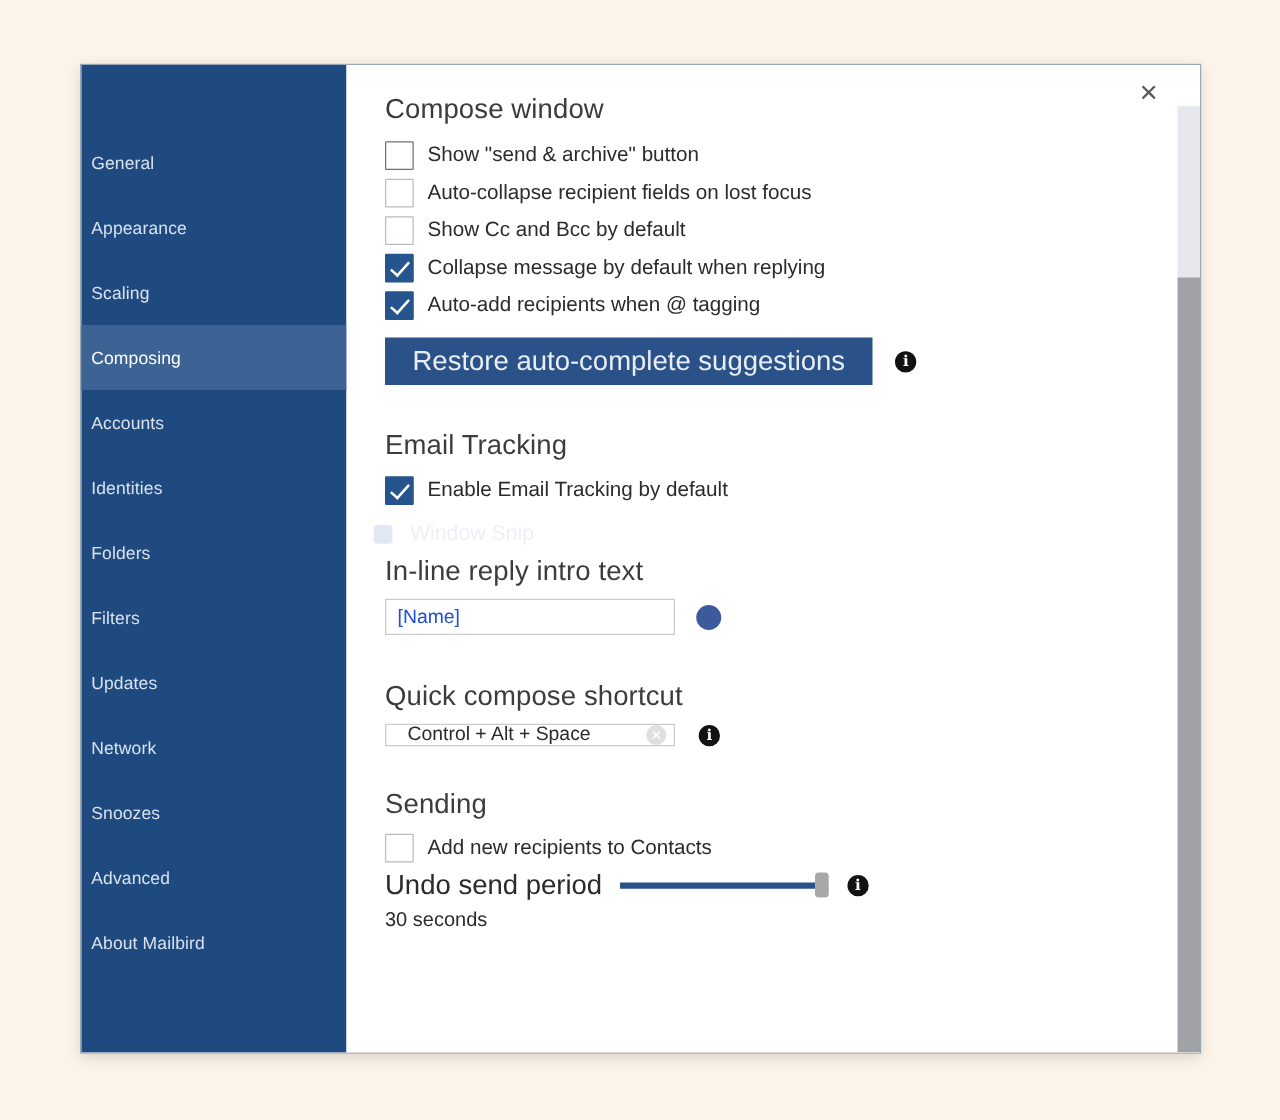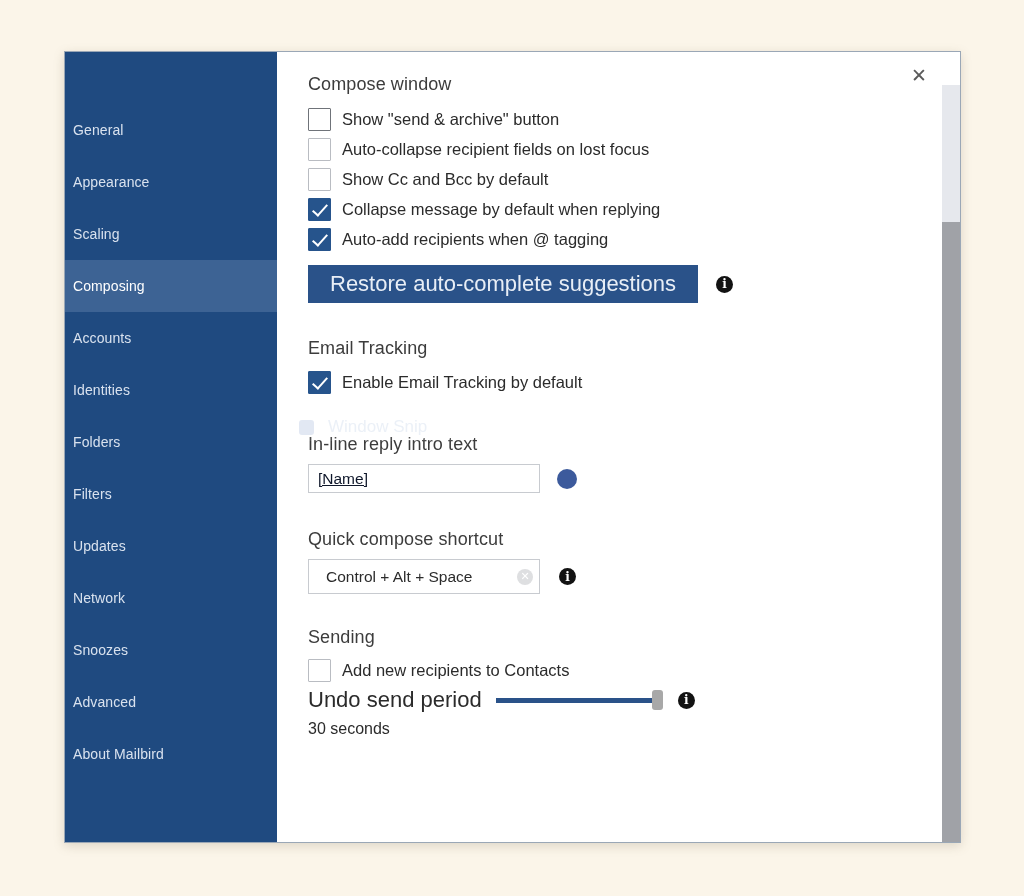--- a/index.html
+++ b/index.html
@@ -109,21 +109,21 @@
   #scroll-thumb {
     position: absolute;
     left: 0; right: 0;
     top: 137px;
     bottom: 0;
     background: #a0a2a7;
   }
 
   
   h2.section {
-    font-size: 18px;
+    font-size: 22px;
     font-weight: 400;
     color: #3c3c3c;
     letter-spacing: .1px;
     white-space: nowrap;
   }
 
   .row {
     display: flex;
     align-items: center;
     height: 30px;
@@ -198,39 +198,38 @@
   
   .text-input {
     width: 232px;
     height: 29px;
     border: 1px solid #c8cbd0;
     background: #fff;
     display: flex;
     align-items: center;
     padding: 0 9px;
     font-size: 15.5px;
-    color: #0f172a;
+    color: #1d4ed8;
     cursor: text;
-    text-decoration: underline;
   }
 
   .color-dot {
     width: 20px;
     height: 20px;
     flex: 0 0 20px;
     border-radius: 50%;
     background: #3c5a9c;
     margin-left: 17px;
     cursor: pointer;
   }
 
   
   .shortcut-field {
     width: 232px;
-    height: 35px;
+    height: 18px;
     border: 1px solid #c8cbd0;
     background: #fff;
     display: flex;
     align-items: center;
     padding: 0 6px 0 17px;
     font-size: 15.5px;
     color: #2b2b2b;
     cursor: text;
     white-space: nowrap;
   }

